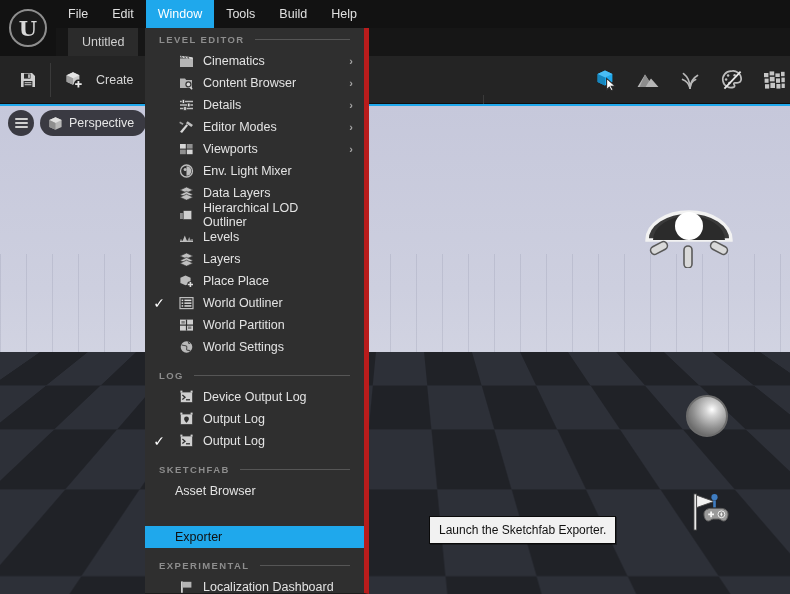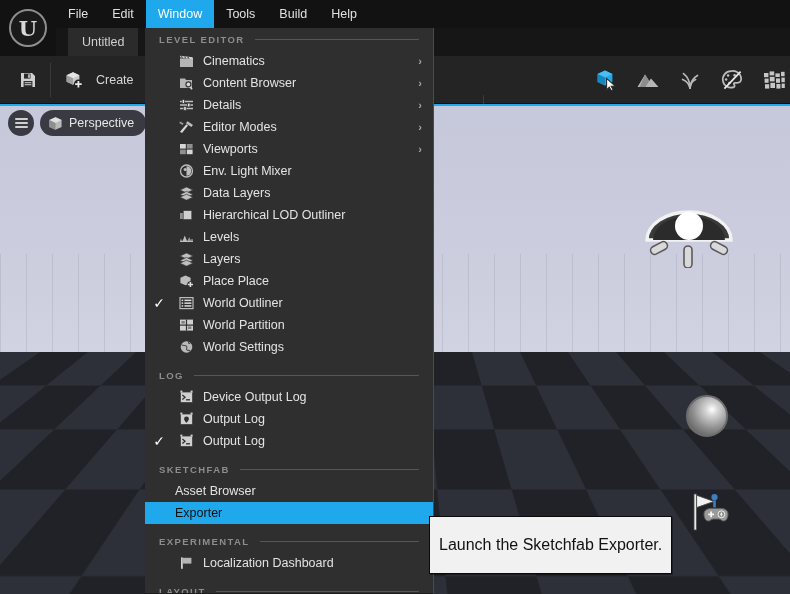--- a/index.html
+++ b/index.html
@@ -136,58 +136,58 @@
   .sphere-actor {
     position:absolute; left:686px; top:291px; width:42px; height:42px;
     border-radius:50%;
     background: radial-gradient(circle at 63% 33%, #ffffff 0%, #d4d4d4 18%, #8d8d8d 55%, #5e5e5e 85%, #4a4a4a 100%);
     border:2px solid #6d6d6d;
   }
   .player-start { position:absolute; left:692px; top:388px; width:46px; height:42px; }
 
   
   .dropdown {
-    position: absolute; left: 145px; top: 28px; width: 289px; height: 566px;
+    position: absolute; left: 145px; top: 28px; width: 224px; height: 566px;
     background: #2f2f2f;
-    border-right: 1px solid #b91c1c;
+    border-right: 5px solid #b91c1c;
     border-bottom: 1px solid #1c1c1c;
     z-index: 20;
     overflow: hidden;
     font-size: 12.5px;
   }
   .section-head {
     display:flex; align-items:center; gap:10px;
     height: 22px; padding: 0 14px 0 14px;
     color:#8d8d8d; font-size:9.5px; letter-spacing:1.4px; font-weight:bold;
   }
   .section-head .rule { flex:1; height:1px; background:#565656; }
   .mrow {
     position: relative;
     display:flex; align-items:center;
     height:22px; padding-left:0; color:#e3e3e3;
   }
-  .mrow.highlight { background:#1fa8ec; color:#101010; }
+  .mrow.highlight { background:#1fa8ec; color:#101010;margin-top:24px; }
   .mrow .check {
     width:28px; text-align:center; color:#ffffff; font-size:14px; line-height:1;
   }
   .mrow .micon {
     width:26px; display:flex; align-items:center; justify-content:center;
   }
   .mrow .mlabel { flex:1; padding-left:4px; }
   .mrow .arrow {
     width:26px; text-align:center; color:#a5a5a5; font-size:11px; font-weight:bold;
   }
   .mrow.noicon .mlabel { padding-left:30px; }
 
   
   .tooltip {
     position:absolute; left:429px; top:516px;
     background:#f1f1f1; border:1px solid #0a0a0a;
-    color:#111; font-size:16px;
-    padding:19px 9px;
+    color:#111; font-size:12px;
+    padding:6px 9px;
     z-index: 30;
     box-shadow: 1px 1px 0 rgba(0,0,0,.35);
   }
 </style>
 </head>
 <body>
 
 <div id="app">
 
   <div class="titlebar"></div>

